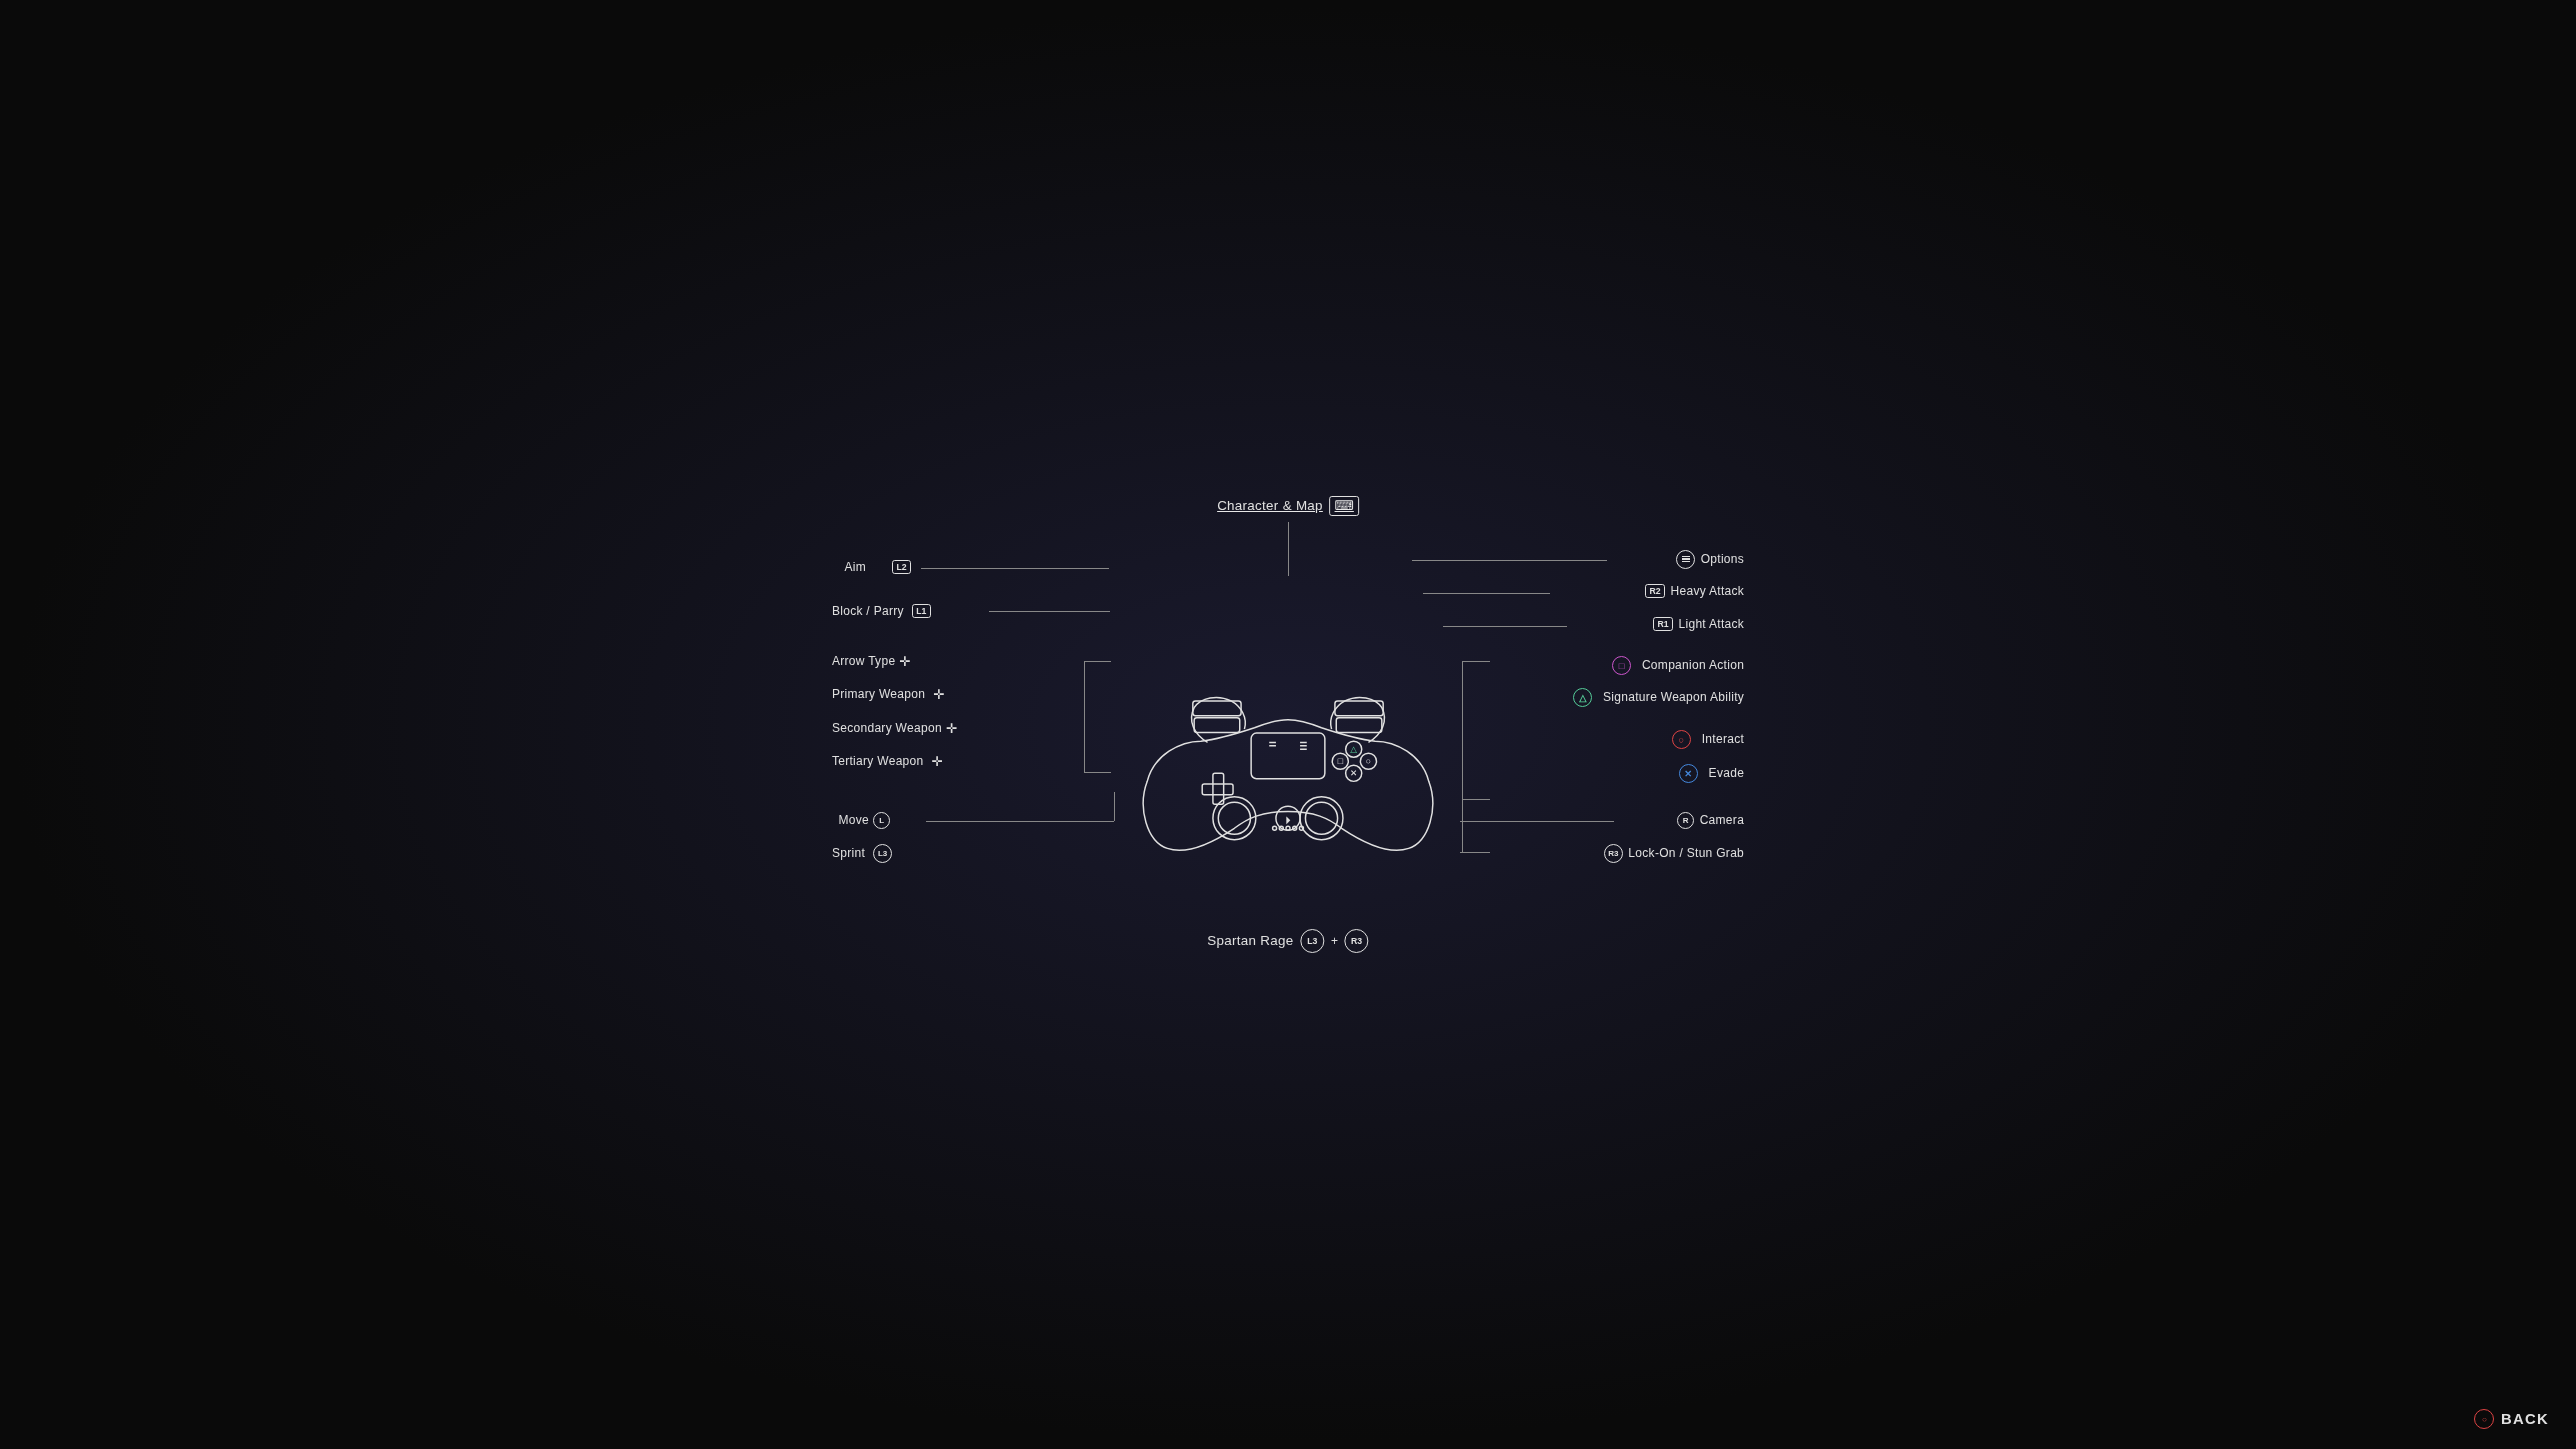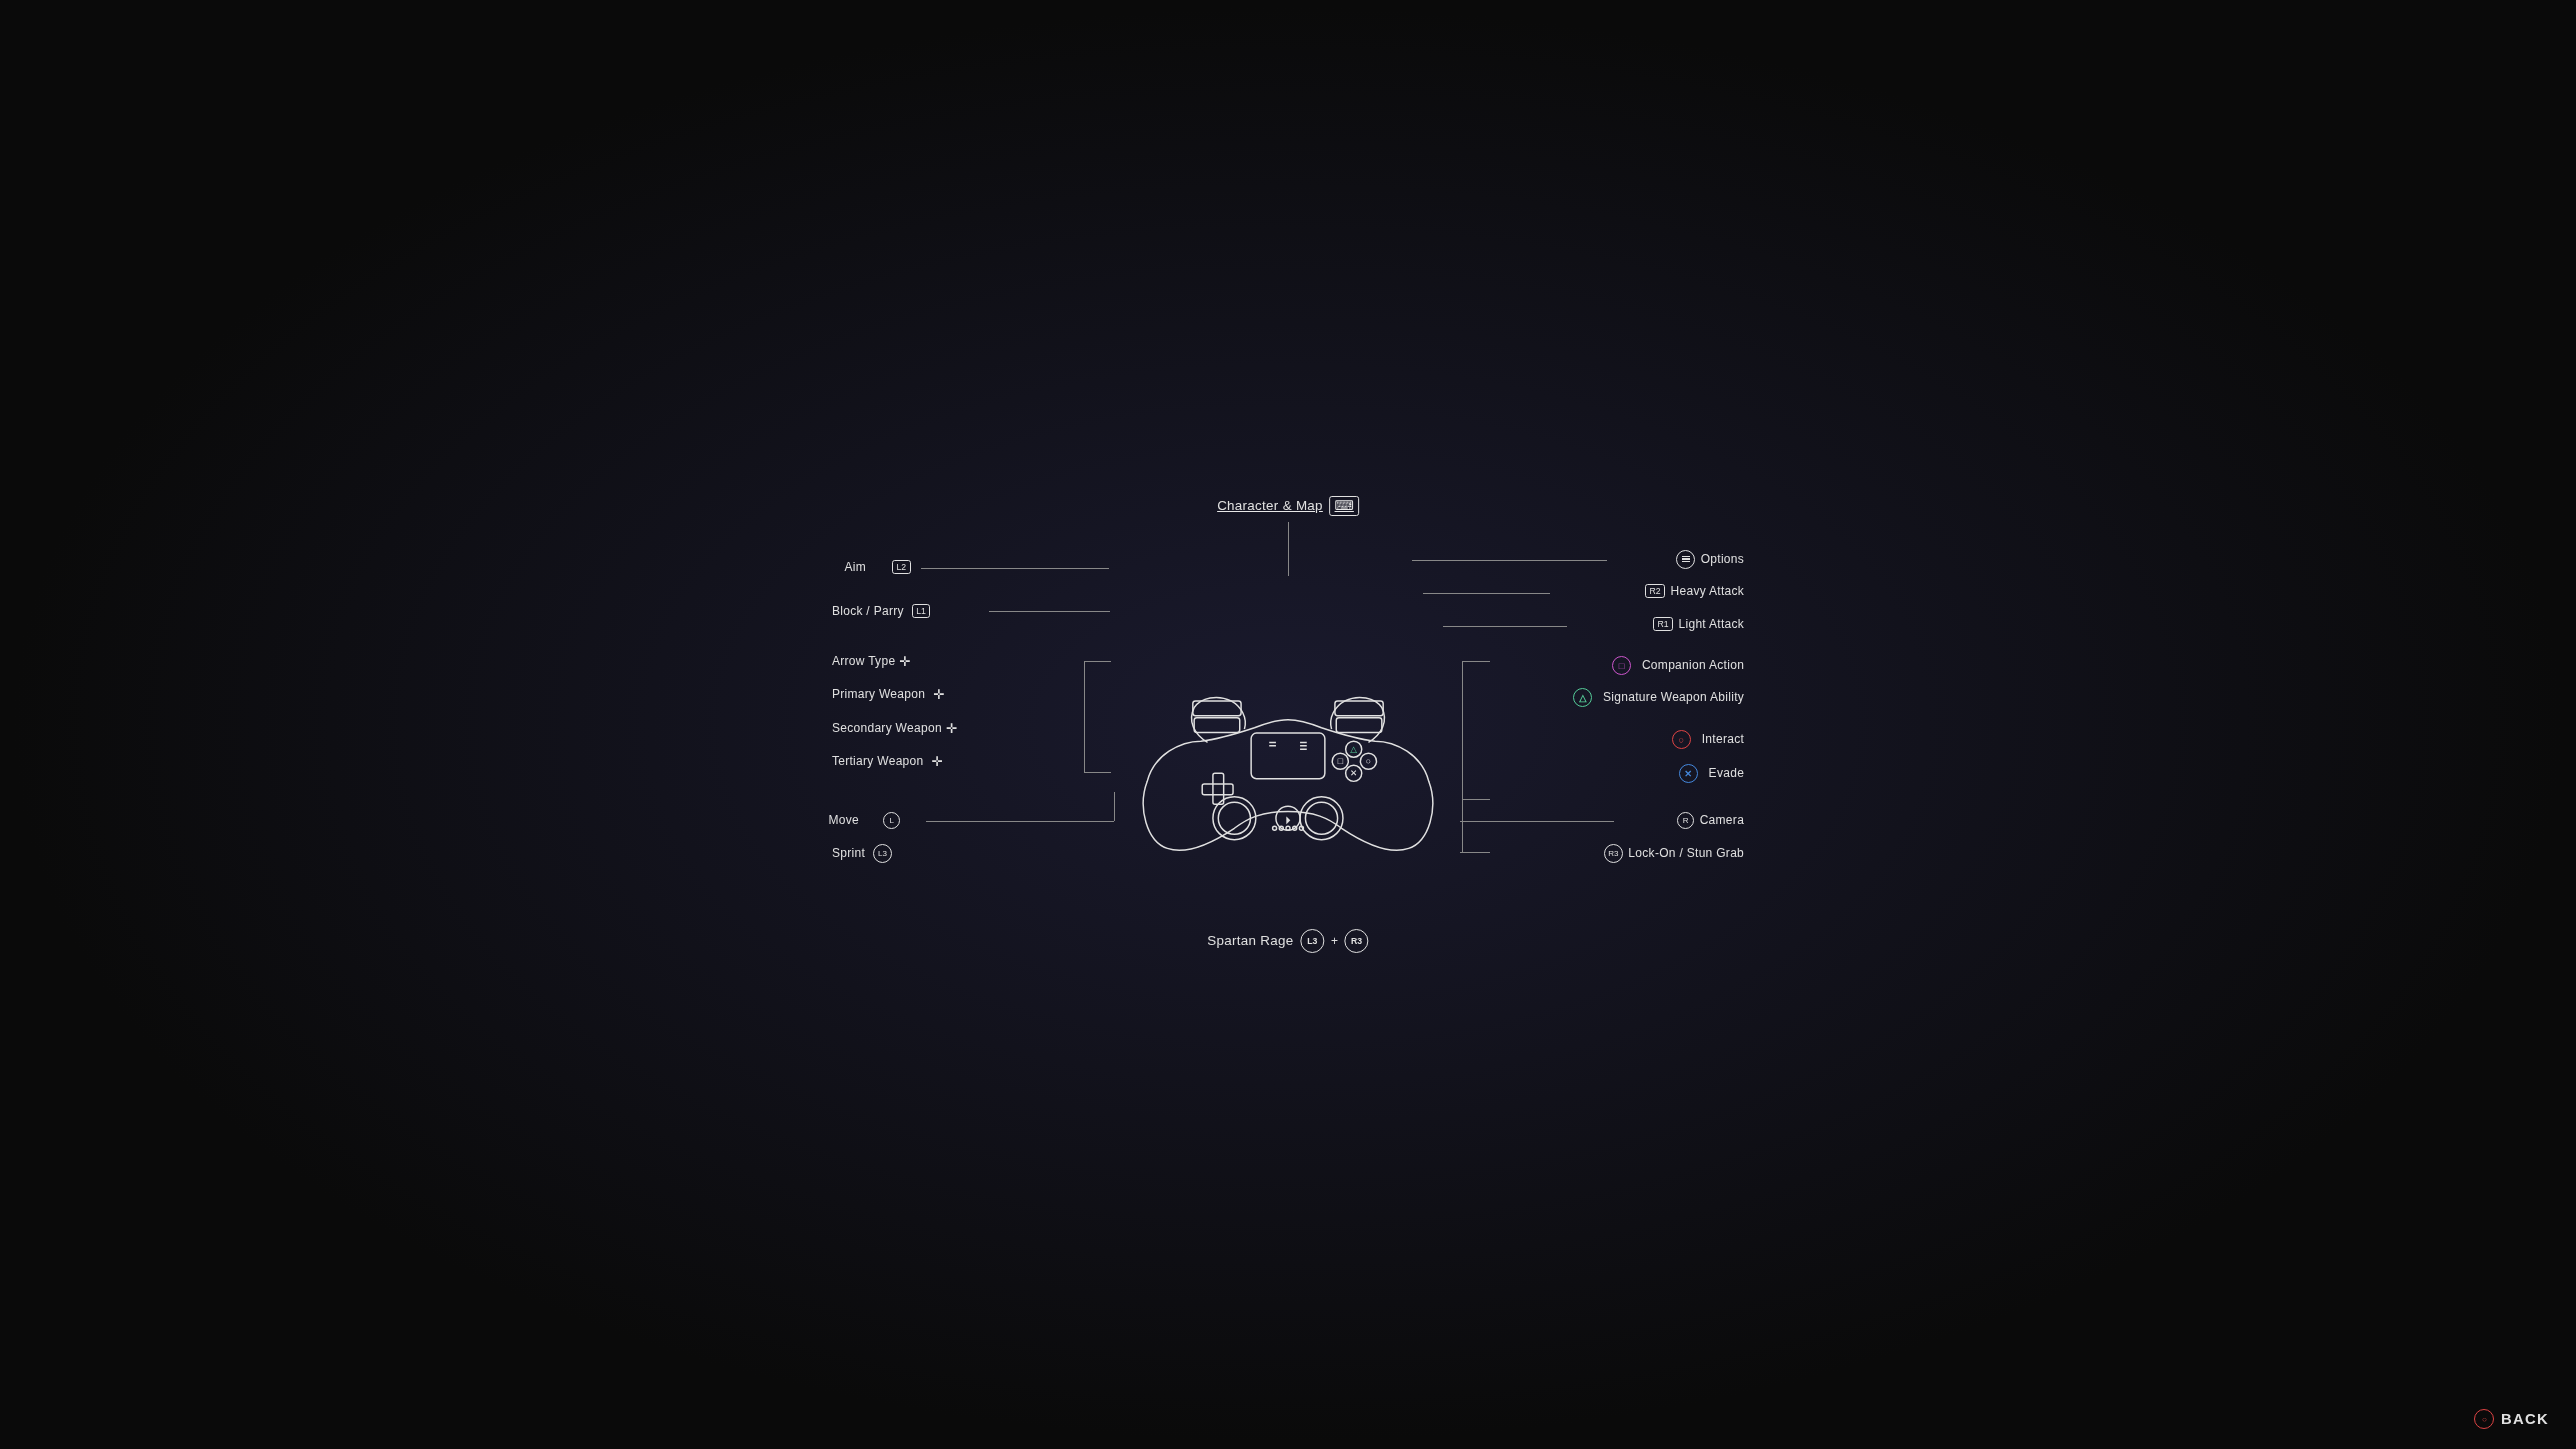--- a/index.html
+++ b/index.html
@@ -43,21 +43,21 @@
       color: #e0e0e0;
     }
     .label-badge {
       display: inline-flex;
       align-items: center;
       justify-content: center;
       border: 1.3px solid #e0e0e0;
       border-radius: 2.7px;
       padding: 0.7px 3.4px;
       font-size: 8.7px;
-      font-weight: 400;
+      font-weight: 700;
       margin-left: 4px;
       min-width: 17.4px;
       height: 14.8px;
       color: #e0e0e0;
     }
     .badge-circle {
       border-radius: 50%;
       width: 17.4px;
       height: 17.4px;
       padding: 0;
@@ -274,21 +274,21 @@
     <div style="position:absolute; left:13.4px; top:231px; display:flex; align-items:center; ">
       <span class="label-text">Secondary Weapon</span>
       <span class="dpad-icon">✛</span>
     </div>
 
     <div style="position:absolute; left:13.4px; top:264px; display:flex; align-items:center; gap:4px;">
       <span class="label-text">Tertiary Weapon</span>
       <span class="dpad-icon">✛</span>
     </div>
 
-    <div style="position:absolute; left:10px; top:322px; display:flex; align-items:center; gap:20px;text-align:center;">
+    <div style="position:absolute; left:20px; top:322px; display:flex; align-items:center; gap:0;text-align:center;">
       <span class="label-text">Move</span>
       <span class="label-badge badge-circle" style="border-radius:50%; width:17.4px; height:17.4px; padding:0; min-width:17.4px; display:inline-flex; align-items:center; justify-content:center;">L</span>
     </div>
     <div style="position:absolute; left:107px; top:331px; width:188px; height:0.7px; background:#888;"></div>
     <div style="position:absolute; left:295px; top:302px; width:0.7px; height:29.5px; background:#888;"></div>
 
     <div style="position:absolute; left:13.4px; top:354px; display:flex; align-items:center; gap:4px;">
       <span class="label-text">Sprint</span>
       <span class="label-badge badge-circle" style="border-radius:50%; width:19px; height:19px; padding:0; min-width:19px; display:inline-flex; align-items:center; justify-content:center; font-size:8px;">L3</span>
     </div>

